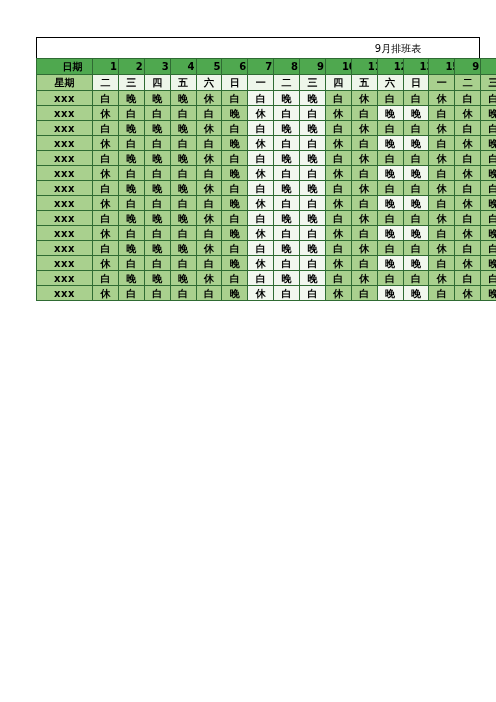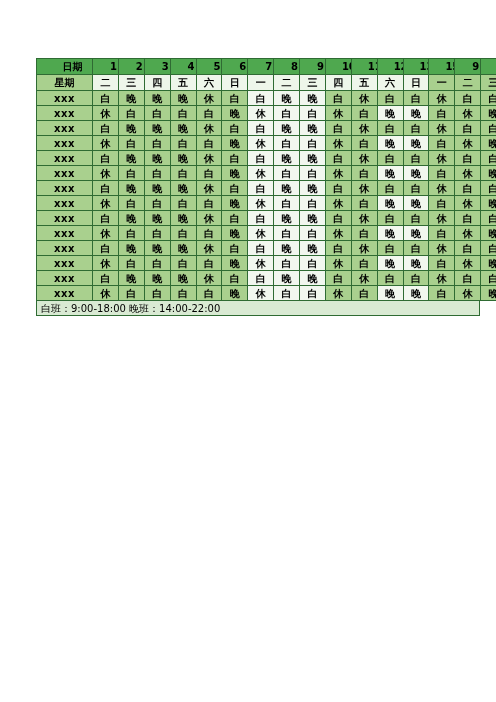--- a/index.html
+++ b/index.html
@@ -128,20 +128,23 @@
     color: #000000;
     white-space: nowrap;
     line-height: 14px;
   }
 </style>
 </head>
 <body>
 
 <div class="sheet">
 
+  <div class="title-band">
+    <div class="title-text">9月排班表</div>
+  </div>
 
   <table class="sched">
     <colgroup id="colgroup">
         <col class="c-name">
         <col class="c-day">
         <col class="c-day">
         <col class="c-day">
         <col class="c-day">
         <col class="c-day">
         <col class="c-day">
@@ -457,17 +460,14 @@
           <td class="cell-g v-day">白</td>
           <td class="cell-w v-eve">晚</td>
           <td class="cell-w v-eve">晚</td>
           <td class="cell-g v-day">白</td>
           <td class="cell-g v-rest">休</td>
           <td class="cell-g v-eve">晚</td>
         </tr>
       </tbody>
   </table>
 
-  <div class="footer-row" id="footer-row" style="top: 300px;">
-    <div class="footer-text">白班：9:00-18:00   晚班：14:00-22:00</div>
-  </div>
 
 </div>
 
 </body></html>

